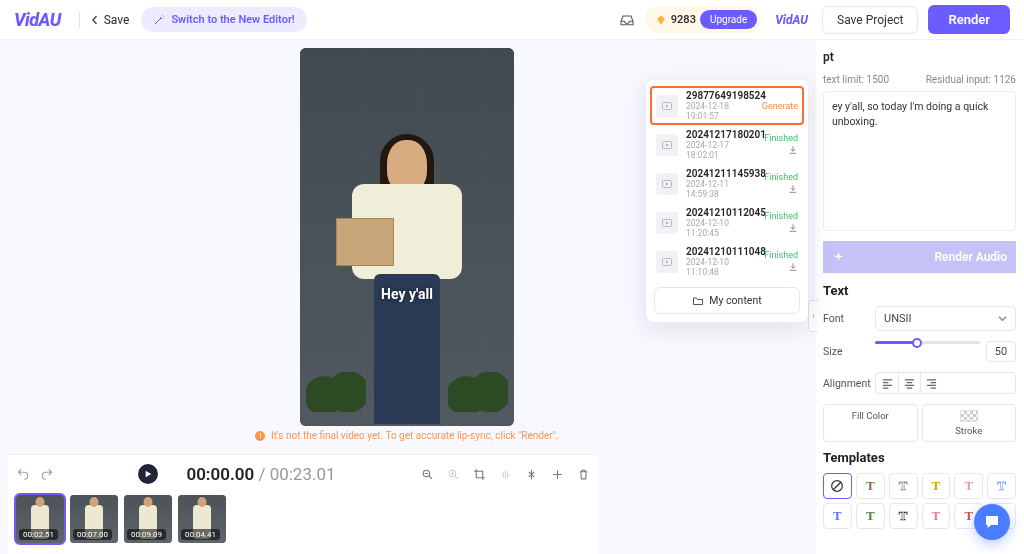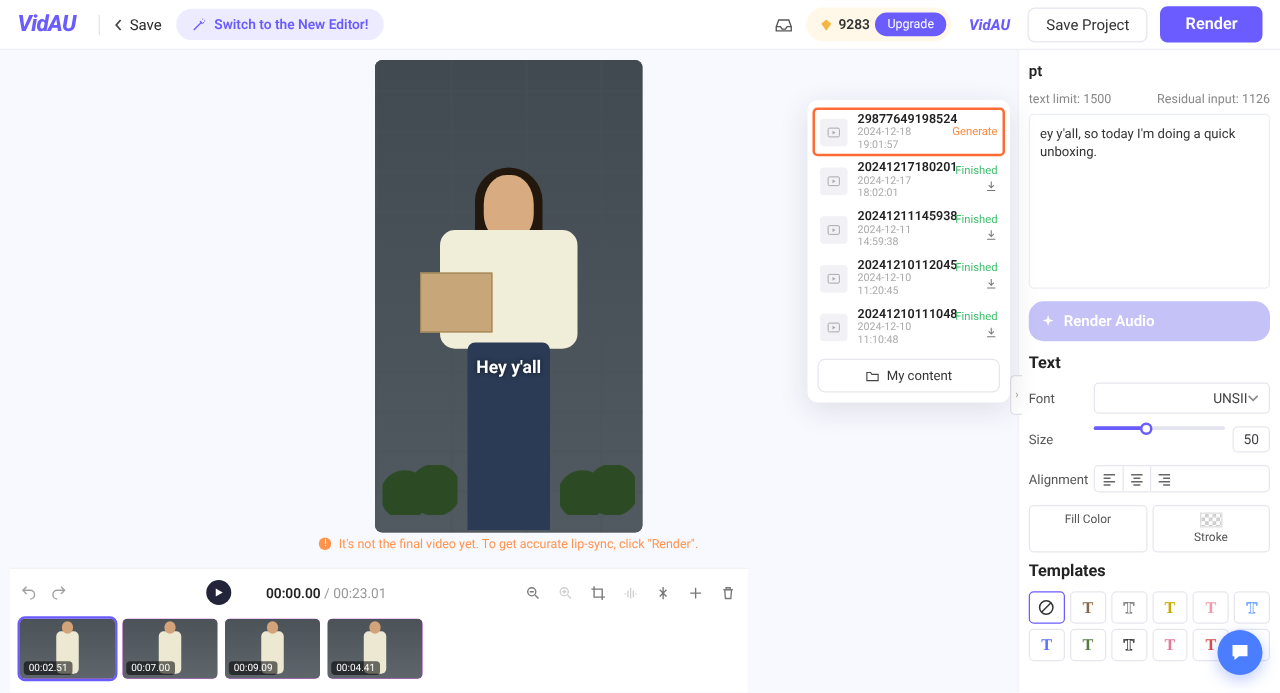--- a/index.html
+++ b/index.html
@@ -44,26 +44,26 @@
   .preview-note .dot { display: inline-block; width: 10px; height: 10px; border-radius: 50%; background: #ff944d; color: #fff; font-size: 8px; line-height: 10px; vertical-align: middle; margin-right: 3px; }
 
   
   .collapse-handle { position: absolute; right: 206px; top: 260px; width: 10px; height: 32px; background: #fff; border: 1px solid #e3e3ef; border-right: none; border-radius: 4px 0 0 4px; font-size: 9px; color: #999; display: flex; align-items: center; justify-content: center; cursor: pointer; }
 
   
   .right-panel { width: 210px; background: #fff; border-left: 1px solid #efeff5; padding: 10px 8px; overflow: hidden; font-size: 11px; color: #333; }
   .script-head { font-size: 12px; font-weight: 600; color: #222; margin-bottom: 10px; }
   .script-limits { display: flex; justify-content: space-between; font-size: 10px; color: #888; margin-bottom: 6px; }
   .script-box { height: 140px; background: #fff; border: 1px solid #eceef5; border-radius: 4px; padding: 8px; font-size: 10.5px; color: #333; line-height: 1.4; overflow: hidden; }
-  .render-audio { margin: 10px 0; background: #c5c2f7; color: #fff; text-align: center; padding: 9px; border-radius: 12px; font-size: 12px; font-weight: 600; display: flex; align-items: center; justify-content: flex-start; gap: 6px; cursor: pointer; }
+  .render-audio { margin: 10px 0; background: #c5c2f7; color: #fff; text-align: center; padding: 9px; border-radius: 0; font-size: 12px; font-weight: 600; display: flex; align-items: center; justify-content: space-between; gap: 6px; cursor: pointer; }
   .section-head { font-size: 13px; font-weight: 700; margin: 6px 0 8px 0; color: #222; }
   .prop-row { display: flex; align-items: center; margin-bottom: 10px; }
   .prop-row .lbl { width: 52px; font-size: 10.5px; color: #555; }
   .prop-row .val { flex: 1; }
-  .font-select { width: 100%; border: 1px solid #e6e6ef; border-radius: 4px; padding: 5px 8px; font-size: 11px; color: #444; display: flex; justify-content: flex-end; align-items: center; cursor: pointer; }
+  .font-select { width: 100%; border: 1px solid #e6e6ef; border-radius: 4px; padding: 5px 8px; font-size: 11px; color: #444; display: flex; justify-content: space-between; align-items: center; cursor: pointer; }
   .slider-wrap { display: flex; align-items: flex-start; gap: 6px; }
   .slider-track { flex: 1; height: 3px; background: #e4e4f0; border-radius: 2px; position: relative; }
   .slider-fill { position: absolute; left: 0; top: 0; height: 100%; background: #6a5cff; border-radius: 2px; width: 40%; }
   .slider-thumb { position: absolute; top: 50%; left: 40%; transform: translate(-50%,-50%); width: 10px; height: 10px; border-radius: 50%; background: #fff; border: 2px solid #6a5cff; }
   .size-num { width: 30px; border: 1px solid #e6e6ef; border-radius: 4px; text-align: center; font-size: 11px; padding: 3px 0; color: #444; }
   .align-grp { display: flex; border: 1px solid #e6e6ef; border-radius: 4px; overflow: hidden; }
   .align-btn { width: 22px; height: 20px; display: flex; align-items: center; justify-content: center; cursor: pointer; font-size: 10px; color: #666; }
   .align-btn + .align-btn { border-left: 1px solid #e6e6ef; }
   .color-row { display: flex; gap: 4px; margin-bottom: 8px; }
   .color-chip { flex: 1; border: 1px solid #e6e6ef; border-radius: 4px; padding: 5px 4px; font-size: 9.5px; color: #555; display: flex; flex-direction: column; align-items: center; gap: 3px; cursor: pointer; }
@@ -91,27 +91,27 @@
   .my-content { margin: 6px 4px 2px 4px; border: 1px solid #e6e6ef; border-radius: 6px; padding: 6px; text-align: center; font-size: 10.5px; color: #333; cursor: pointer; display: flex; align-items: center; justify-content: center; gap: 5px; }
 
   
   .timeline { position: absolute; left: 8px; right: 216px; bottom: 0; height: 100px; background: #fff; border-top: 1px solid #efeff5; padding: 6px 8px; }
   .tl-top { display: flex; align-items: center; height: 26px; }
   .hist { display: flex; gap: 10px; }
   .hist-btn { width: 14px; height: 14px; cursor: pointer; opacity: 0.55; }
   .play-group { margin-left: auto; margin-right: auto; display: flex; align-items: center; gap: 8px; }
   .play-btn { width: 20px; height: 20px; border-radius: 50%; background: #22243a; display: flex; align-items: center; justify-content: center; cursor: pointer; }
   .play-btn svg { fill: #fff; width: 8px; height: 8px; }
-  .time-text { font-size: 11px; padding-left: 20px; }
+  .time-text { font-size: 17px; padding-left: 20px; }
   .time-text .cur { color: #222; font-weight: 600; }
   .time-text .tot { color: #999; }
   .tl-tools { display: flex; gap: 12px; align-items: center; color: #777; }
   .tl-tools .tool { cursor: pointer; width: 14px; height: 14px; display: flex; align-items: center; justify-content: center; }
   .clips { margin-top: 8px; display: flex; gap: 6px; align-items: flex-end; }
-  .clip { position: relative; width: 76px; height: 48px; border-radius: 4px; overflow: hidden; background: #d946ef; }
+  .clip { position: relative; width: 48px; height: 48px; border-radius: 4px; overflow: hidden; background: #737373; }
   .clip.sel { outline: 2px solid #6a5cff; outline-offset: 0; }
   .clip .badge { position: absolute; left: 3px; bottom: 3px; background: rgba(0,0,0,0.55); color: #fff; font-size: 8px; padding: 1px 4px; border-radius: 3px; }
   .clip .fill1 { position:absolute; inset:0; background: linear-gradient(#4b5359, #5e666c); }
   .mini-person { position:absolute; left:50%; bottom:4px; transform:translateX(-50%); width:18px; height:34px; background:#ece8d2; border-radius:4px; }
   .mini-head { position:absolute; top:-8px; left:50%; transform:translateX(-50%); width:9px; height:10px; background:#d3a379; border-radius:50%; }
 
   
   .chat-bubble { position: absolute; right: 14px; bottom: 14px; width: 36px; height: 36px; border-radius: 50%; background: #4a7dff; display: flex; align-items: center; justify-content: center; box-shadow: 0 4px 12px rgba(70,110,255,0.35); cursor: pointer; z-index: 60; }
   .chat-bubble svg { fill: #fff; width: 18px; height: 18px; }
 </style>

